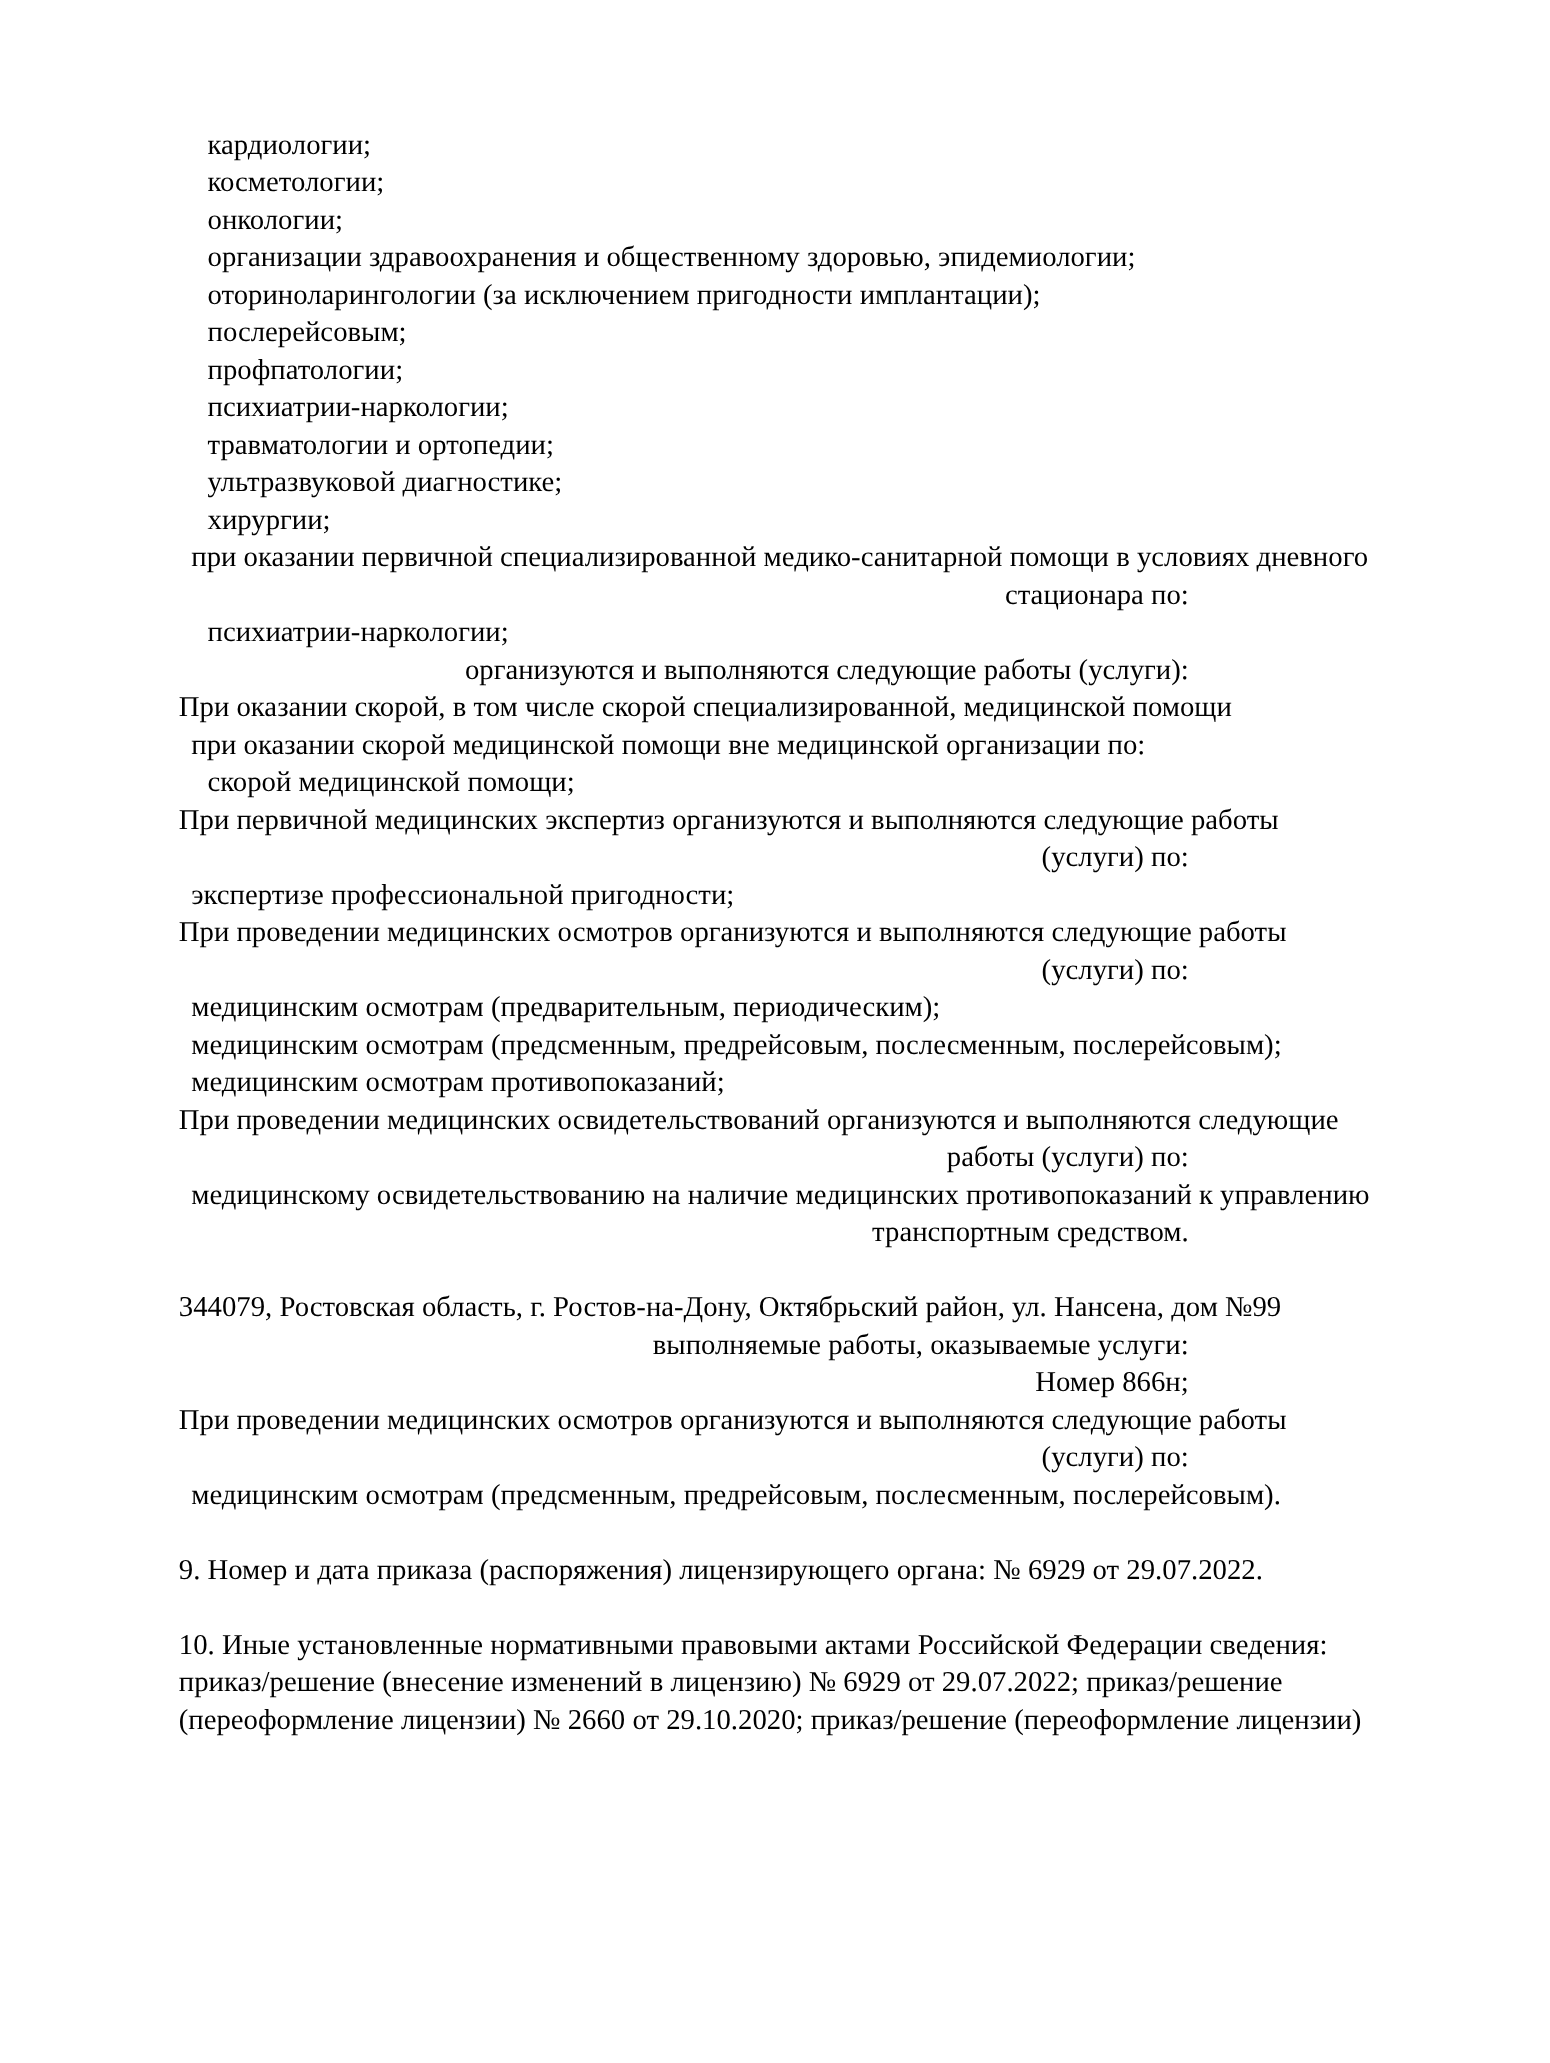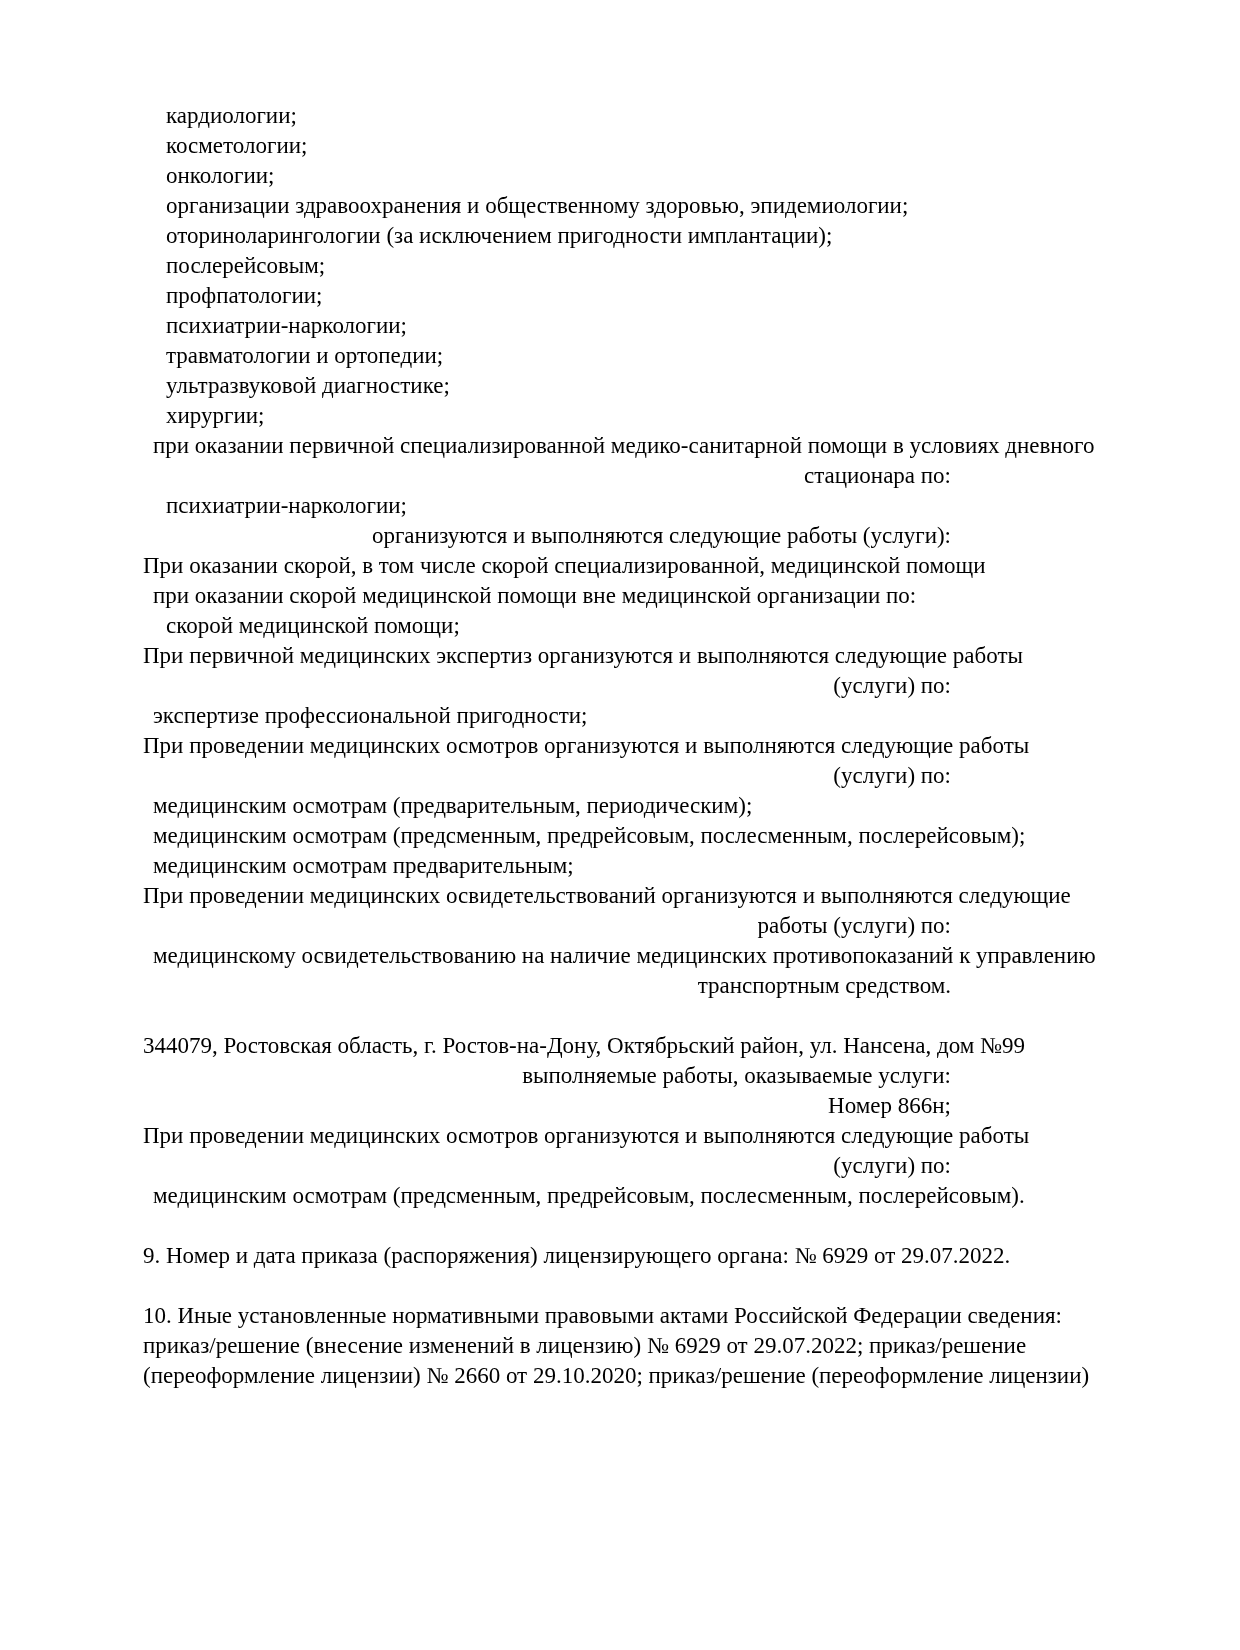--- a/index.html
+++ b/index.html
@@ -60,21 +60,21 @@
       <div class="line ind0">При оказании скорой, в том числе скорой специализированной, медицинской помощи</div>
       <div class="line ind1">при оказании скорой медицинской помощи вне медицинской организации по:</div>
       <div class="line ind2">скорой медицинской помощи;</div>
       <div class="line ind0">При первичной медицинских экспертиз организуются и выполняются следующие работы</div>
       <div class="line ind0">(услуги) по:</div>
       <div class="line ind1">экспертизе профессиональной пригодности;</div>
       <div class="line ind0">При проведении медицинских осмотров организуются и выполняются следующие работы</div>
       <div class="line ind0">(услуги) по:</div>
       <div class="line ind1">медицинским осмотрам (предварительным, периодическим);</div>
       <div class="line ind1">медицинским осмотрам (предсменным, предрейсовым, послесменным, послерейсовым);</div>
-      <div class="line ind1">медицинским осмотрам предварительным;</div>
+      <div class="line ind1">медицинским осмотрам противопоказаний;</div>
       <div class="line ind0">При проведении медицинских освидетельствований организуются и выполняются следующие</div>
       <div class="line ind0">работы (услуги) по:</div>
       <div class="line ind1">медицинскому освидетельствованию на наличие медицинских противопоказаний к управлению</div>
       <div class="line ind0">транспортным средством.</div>
       <div class="line ind0"></div>
       <div class="line ind0">344079, Ростовская область, г. Ростов-на-Дону, Октябрьский район, ул. Нансена, дом №99</div>
       <div class="line ind0">выполняемые работы, оказываемые услуги:</div>
       <div class="line ind0">Номер 866н;</div>
       <div class="line ind0">При проведении медицинских осмотров организуются и выполняются следующие работы</div>
       <div class="line ind0">(услуги) по:</div>

